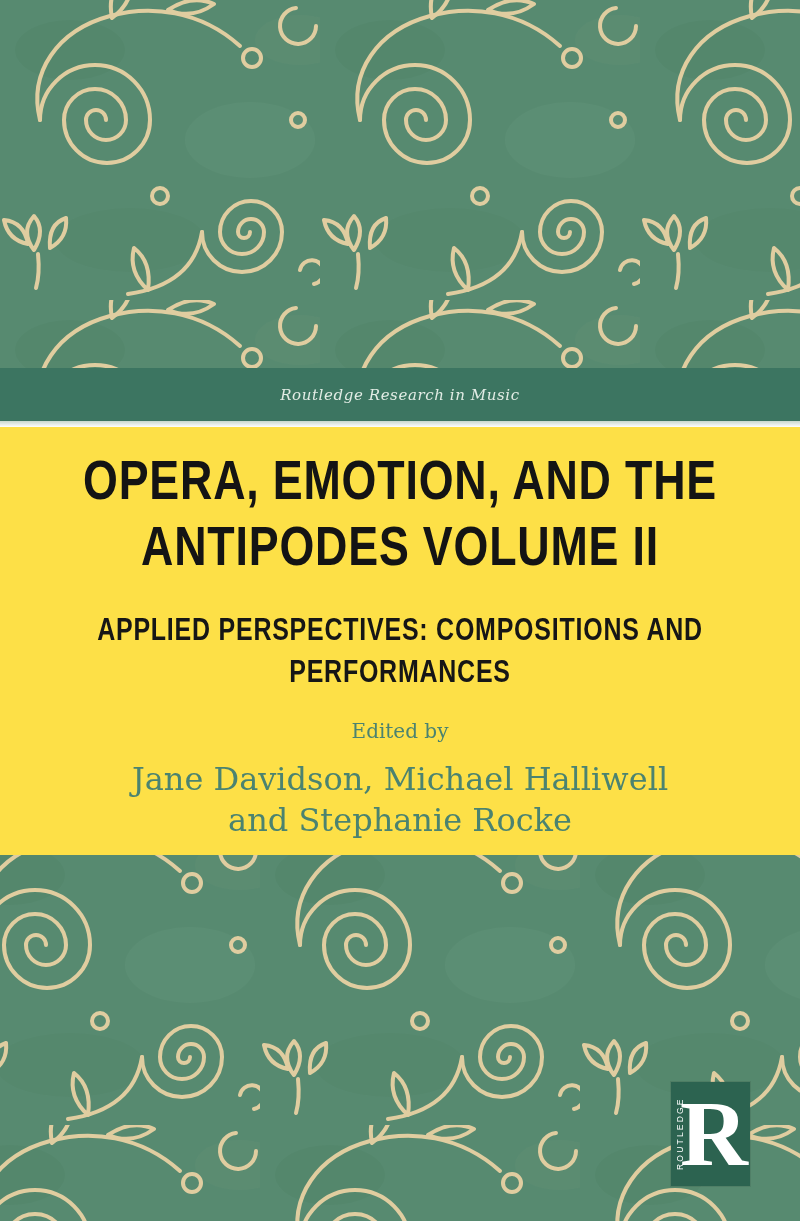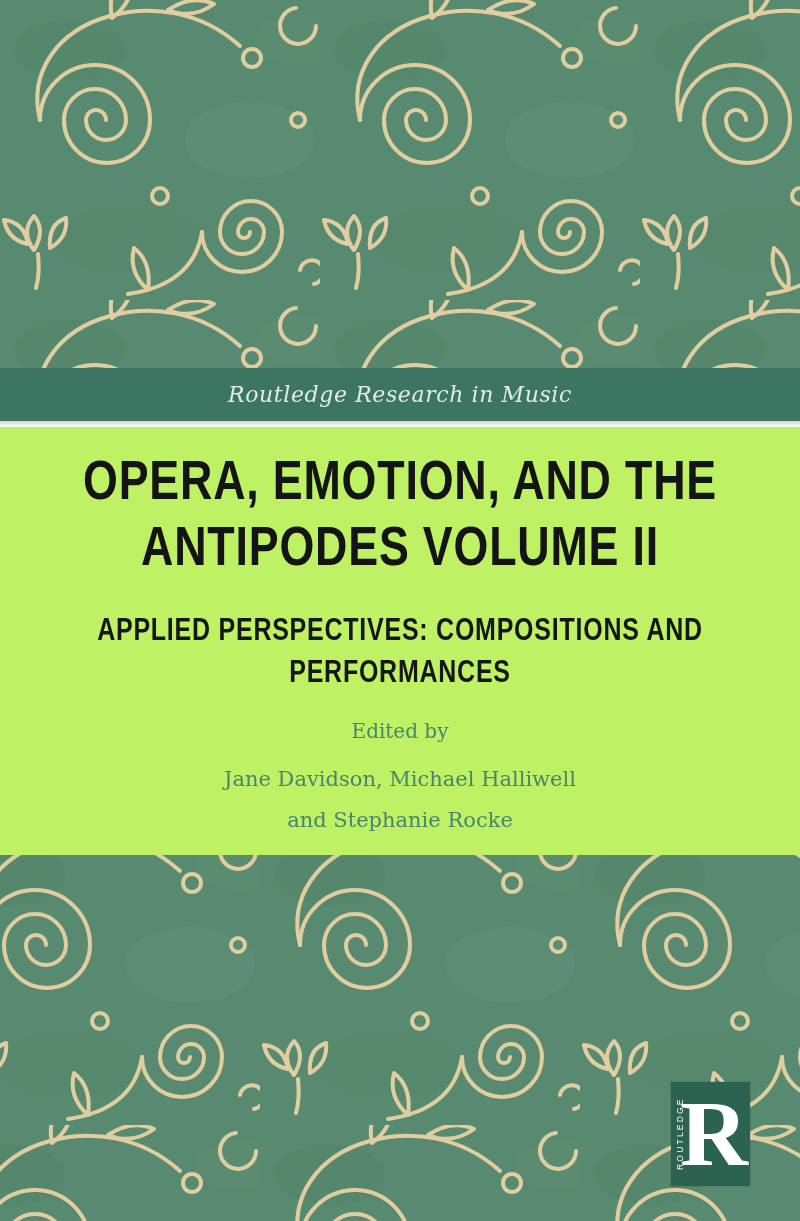--- a/index.html
+++ b/index.html
@@ -17,28 +17,28 @@
   .pattern-bottom{top:855px;height:366px;}
 
   .series-band{
     position:absolute;left:0;top:368px;width:800px;height:53px;
     background:#3c7561;
     display:flex;align-items:center;justify-content:center;
   }
   .series-title{
     font-family:"DejaVu Serif","Liberation Serif",serif;
     font-style:italic;
-    font-size:22px;
+    font-size:15px;
     letter-spacing:0.6px;
     color:#e2ece5;
   }
 
   .white-panel{
     position:absolute;left:0;top:421px;width:800px;height:434px;
-    background:#bef264;
+    background:#fde047;
   }
   .white-panel::before{
     content:"";position:absolute;left:0;top:0;width:100%;height:6px;
     background:linear-gradient(#c9d8cf,#ffffff);
   }
 
   .book-title{
     position:absolute;top:26px;left:0;width:100%;margin:0;
     text-align:center;
     font-weight:bold;
@@ -68,21 +68,21 @@
     position:absolute;top:298px;left:0;width:100%;
     text-align:center;
     font-family:"DejaVu Serif","Liberation Serif",serif;
     font-size:20px;
     color:#4b8370;
   }
   .editors{
     position:absolute;top:338px;left:0;width:100%;
     text-align:center;
     font-family:"DejaVu Serif","Liberation Serif",serif;
-    font-size:21px;
+    font-size:32px;
     line-height:41px;
     color:#4b8370;
   }
 
   .logo{
     position:absolute;left:671px;top:1082px;width:79px;height:104px;
     background:#2c6350;
     box-shadow:0 0 0 1px rgba(0,0,0,0.08);
   }
   .logo-r{

